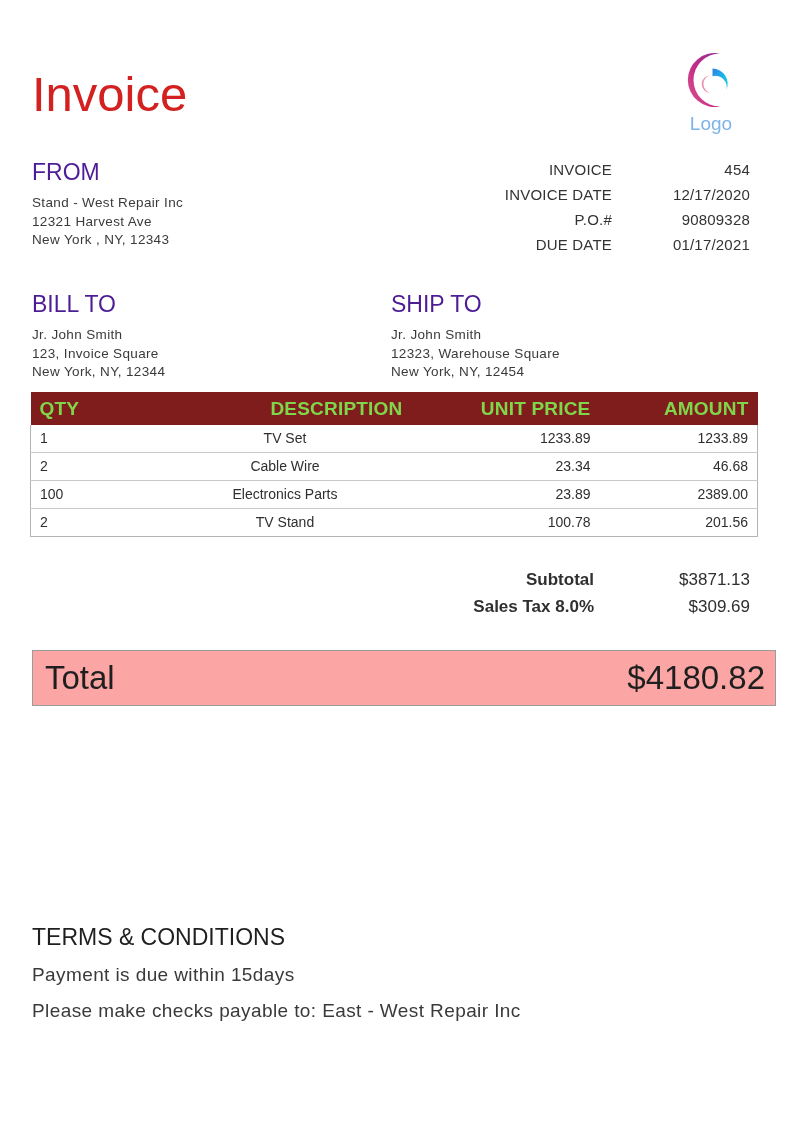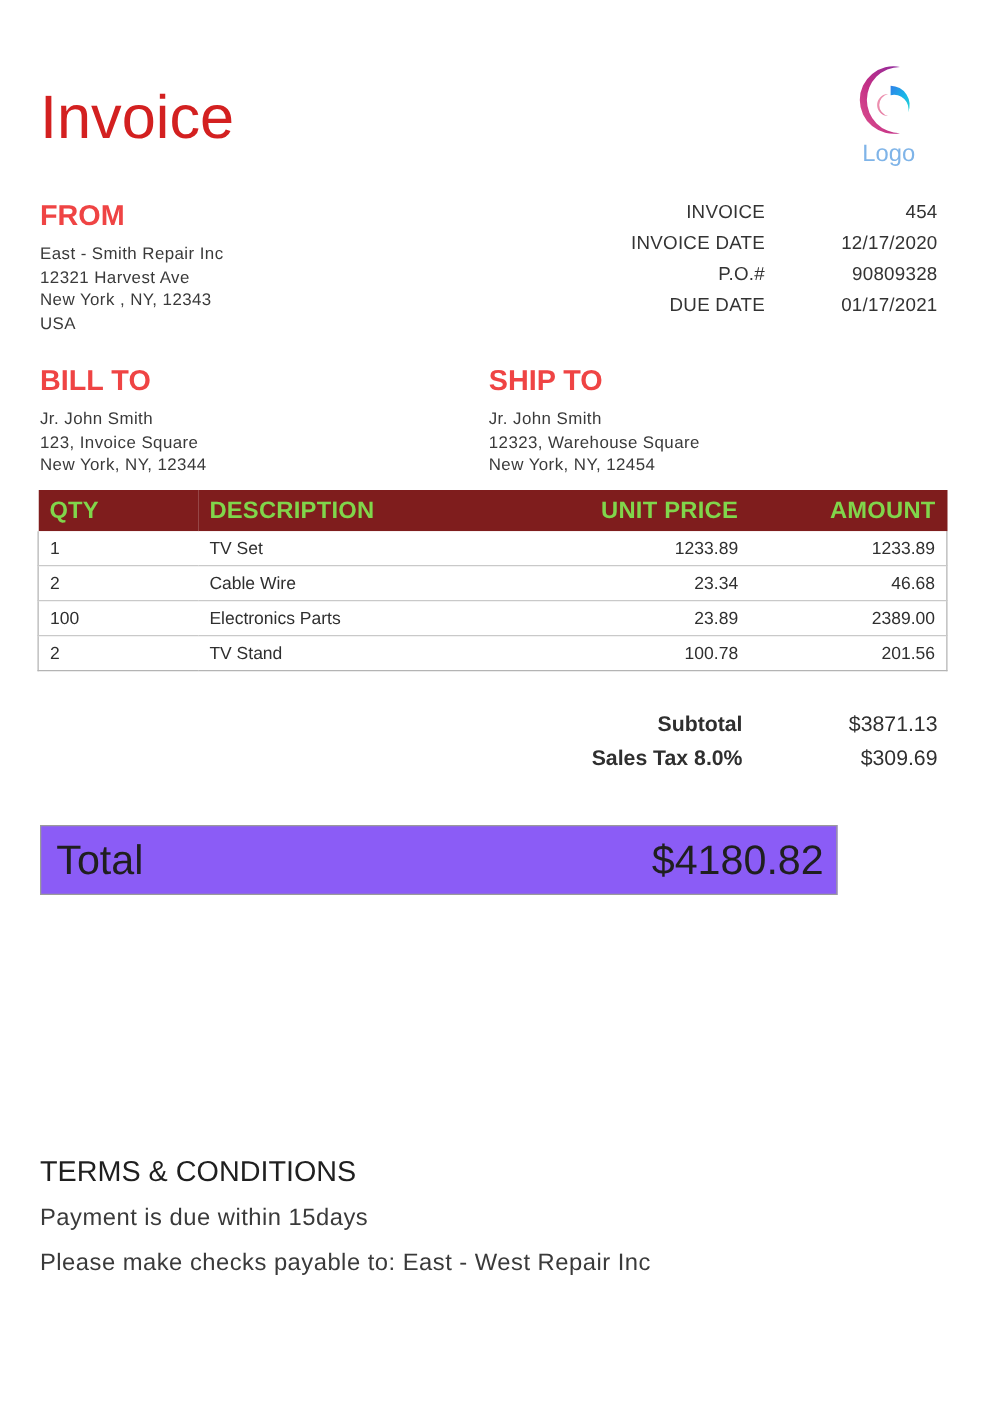--- a/index.html
+++ b/index.html
@@ -64,22 +64,22 @@
   
   .from-block {
     position: absolute;
     left: 32px;
     top: 158px;
     width: 330px;
   }
   .section-head {
     font-size: 23px;
     line-height: 29px;
-    font-weight: 700;
-    color: #ef4444;
+    font-weight: 400;
+    color: #4c1d95;
     margin: 0 0 7px 0;
     white-space: nowrap;
   }
   .addr-line {
     font-size: 13.5px;
     line-height: 18.5px;
     color: #3a3a3a;
     letter-spacing: 0.35px;
     white-space: nowrap;
   }
@@ -138,40 +138,40 @@
     font-size: 19px;
     font-weight: 700;
     line-height: 33px;
     height: 33px;
     padding: 0 9px;
     letter-spacing: 0.2px;
     border: none;
     white-space: nowrap;
   }
   .items thead th.c-qty   { text-align: left; width: 110px; }
-  .items thead th.c-desc  { text-align: left; }
+  .items thead th.c-desc  { text-align: right; }
   .items thead th.c-price { text-align: right; width: 170px; }
   .items thead th.c-amt   { text-align: right; width: 140px; }
 
   .items tbody td {
     font-size: 14px;
     line-height: 27px;
     height: 27px;
     padding: 0 9px;
     color: #2f2f2f;
     border-bottom: 1px solid #c9c9c9;
     border-left: none;
     border-right: none;
     background: #ffffff;
     white-space: nowrap;
     overflow: hidden;
   }
   .items tbody tr:last-child td { border-bottom: 1px solid #b4b4b4; }
   .items tbody td.c-qty   { text-align: left;  border-left: 1px solid #b4b4b4; }
-  .items tbody td.c-desc  { text-align: left; }
+  .items tbody td.c-desc  { text-align: center; }
   .items tbody td.c-price { text-align: right; }
   .items tbody td.c-amt   { text-align: right; border-right: 1px solid #b4b4b4; }
 
   
   .totals {
     position: absolute;
     right: 44px;
     top: 566px;
     border-collapse: collapse;
   }
@@ -191,30 +191,29 @@
     text-align: right;
     font-weight: 400;
     min-width: 86px;
   }
 
   
   .total-box {
     position: absolute;
     left: 32px;
     top: 650px;
-    width: 638px;
+    width: 744px;
     height: 56px;
     border: 1px solid #9b9b9b;
     box-sizing: border-box;
     display: flex;
     align-items: center;
     justify-content: space-between;
     padding: 0 10px 0 12px;
-    background: #8b5cf6;
-    margin-top: 10px;
+    background: #fca5a5;
   }
   .total-word {
     font-size: 33px;
     line-height: 38px;
     color: #1f1f1f;
     font-weight: 400;
   }
   .total-amount {
     font-size: 33px;
     line-height: 38px;
@@ -276,24 +275,23 @@
         <path d="M41 5.5 A27 27 0 1 0 41 58.5 A22.5 22.5 0 1 1 41 5.5 Z" fill="url(#gMag)"></path>
         <path d="M33.5 20.5 A15.5 15.5 0 0 1 47.5 42 A11.5 11.5 0 0 0 33.5 28.2 Z" fill="url(#gCy)"></path>
         <path d="M31.5 44.8 A9 9 0 0 1 31.5 27.2 A6.6 6.6 0 0 0 31.5 44.8 Z" fill="url(#gPk)"></path>
       </svg>
       <div class="logo-text">Logo</div>
     </div>
   </div>
 
   <div class="from-block">
     <div class="section-head">FROM</div>
-    <div class="addr-line">East - Smith Repair Inc</div>
+    <div class="addr-line">Stand - West Repair Inc</div>
     <div class="addr-line">12321 Harvest Ave</div>
     <div class="addr-line">New York , NY, 12343</div>
-    <div class="addr-line">USA</div>
   </div>
 
   <table class="meta-table">
     <tbody>
       <tr>
         <td class="meta-label">INVOICE</td>
         <td class="meta-value">454</td>
       </tr>
       <tr>
         <td class="meta-label">INVOICE DATE</td>

